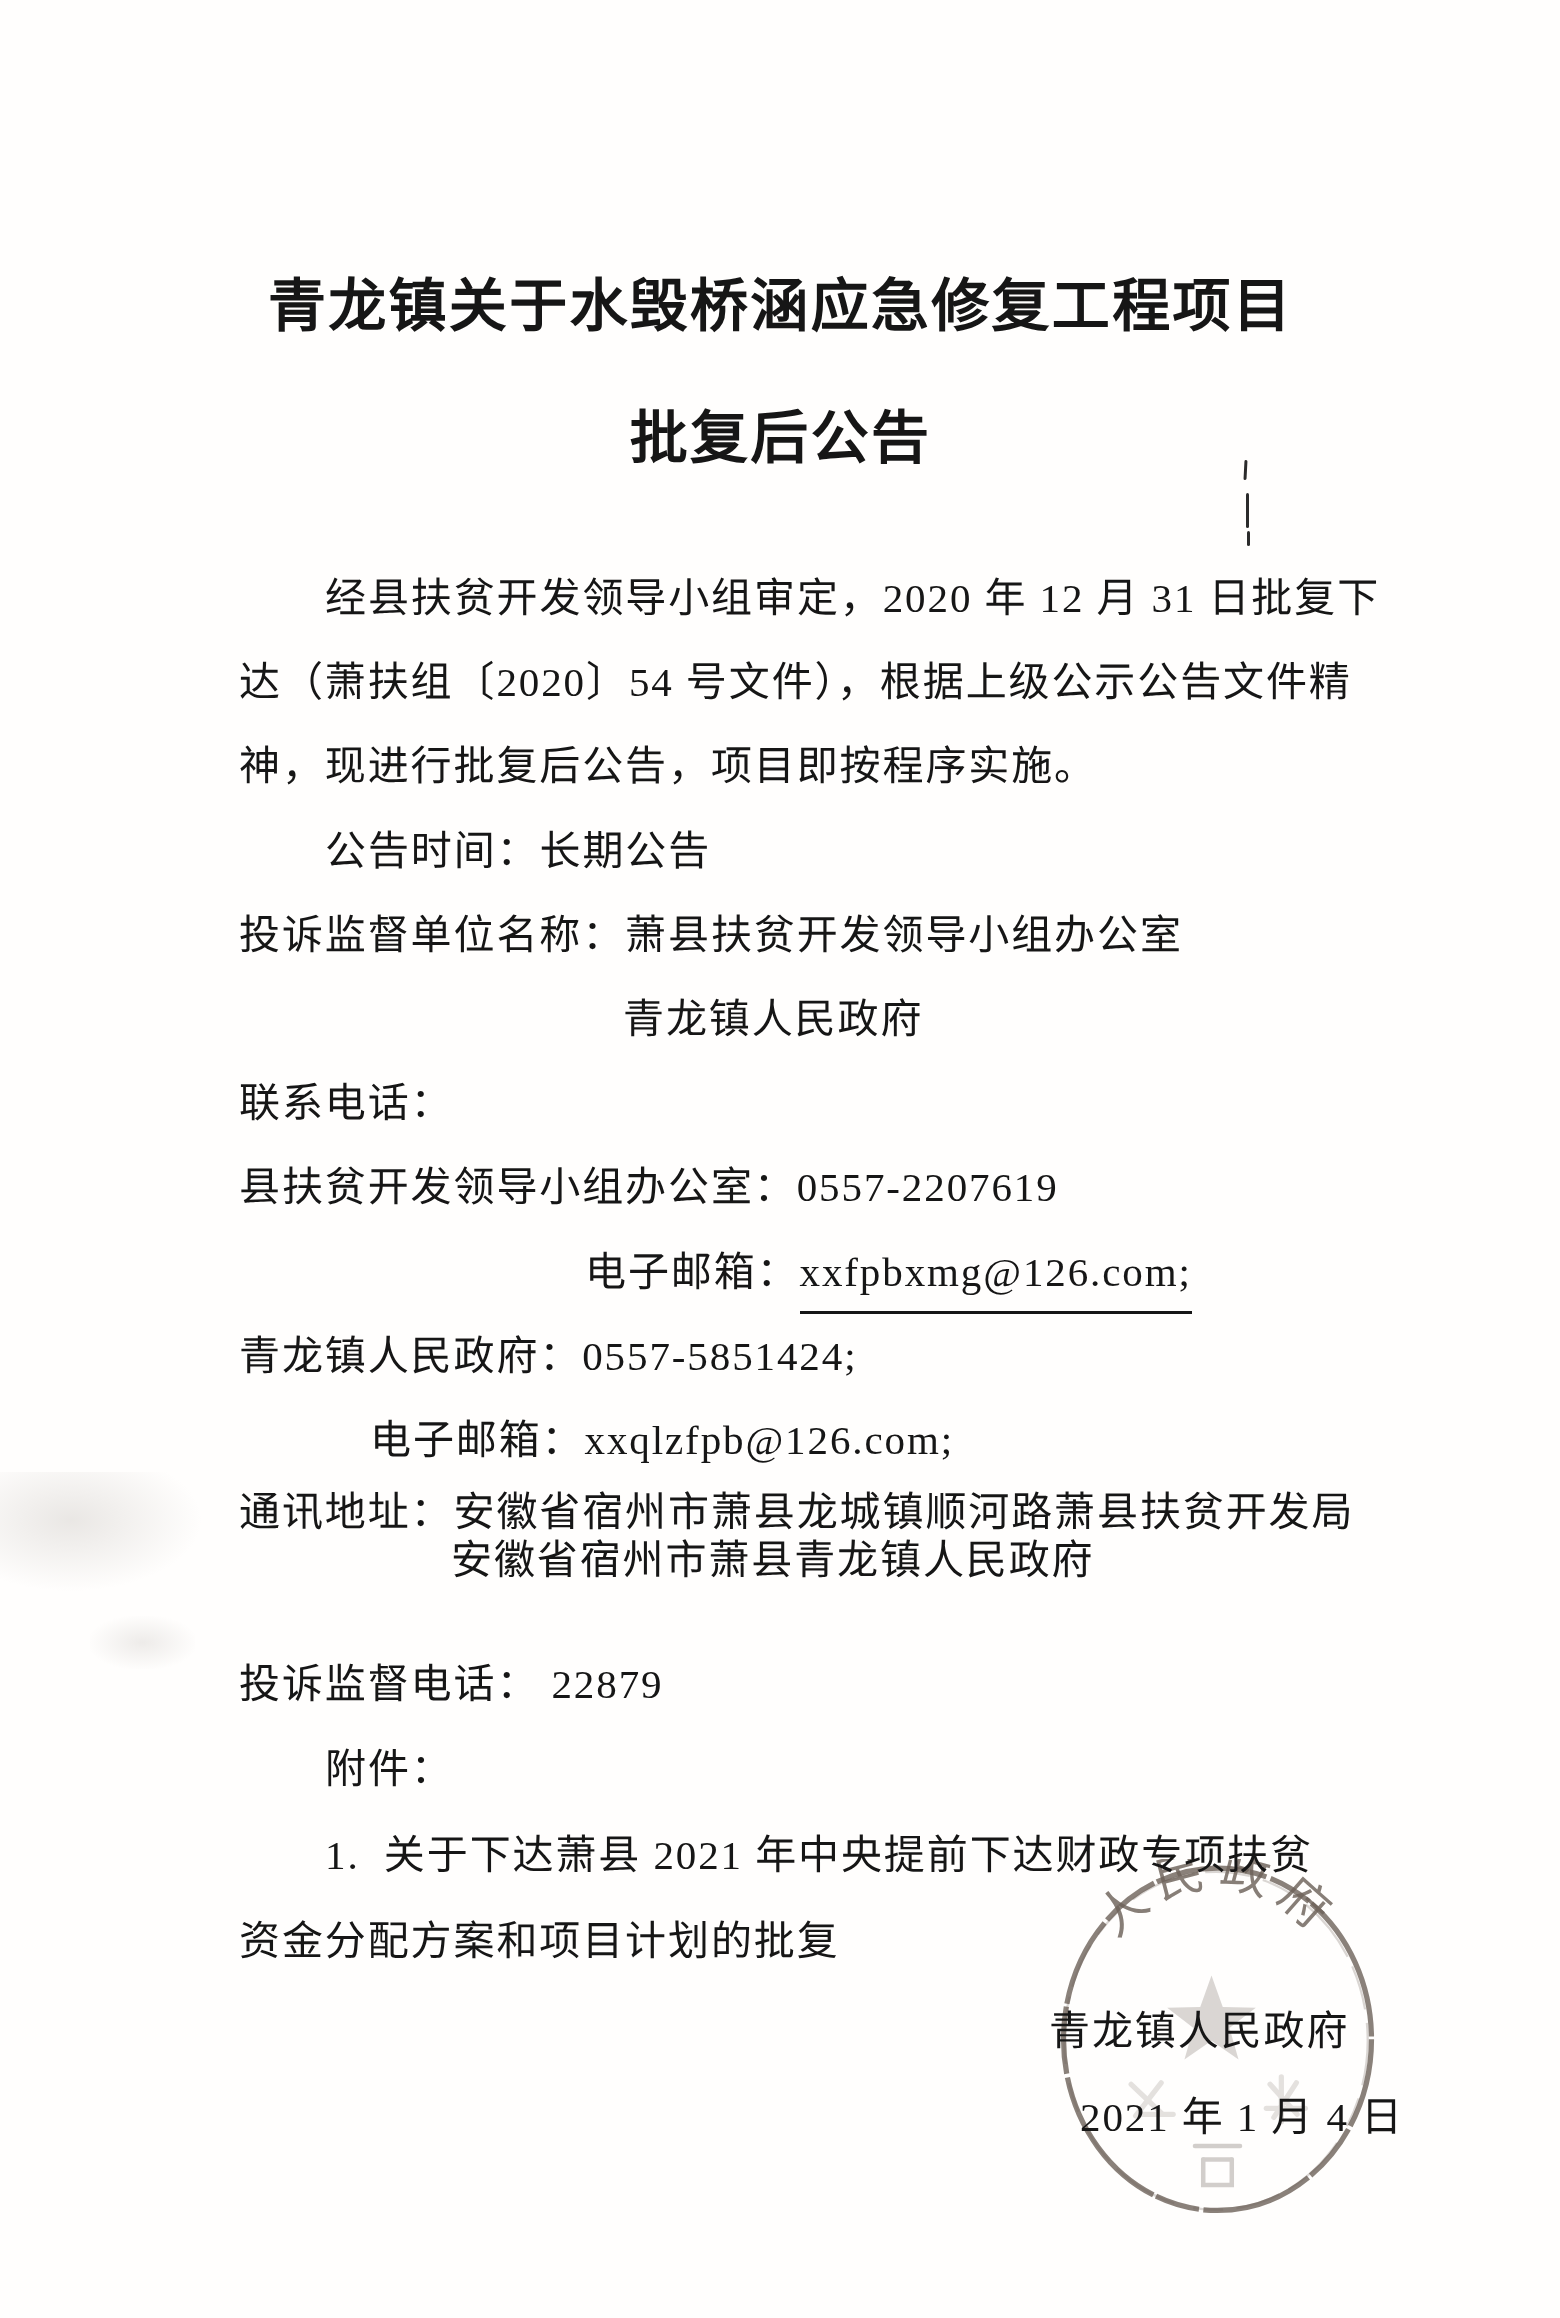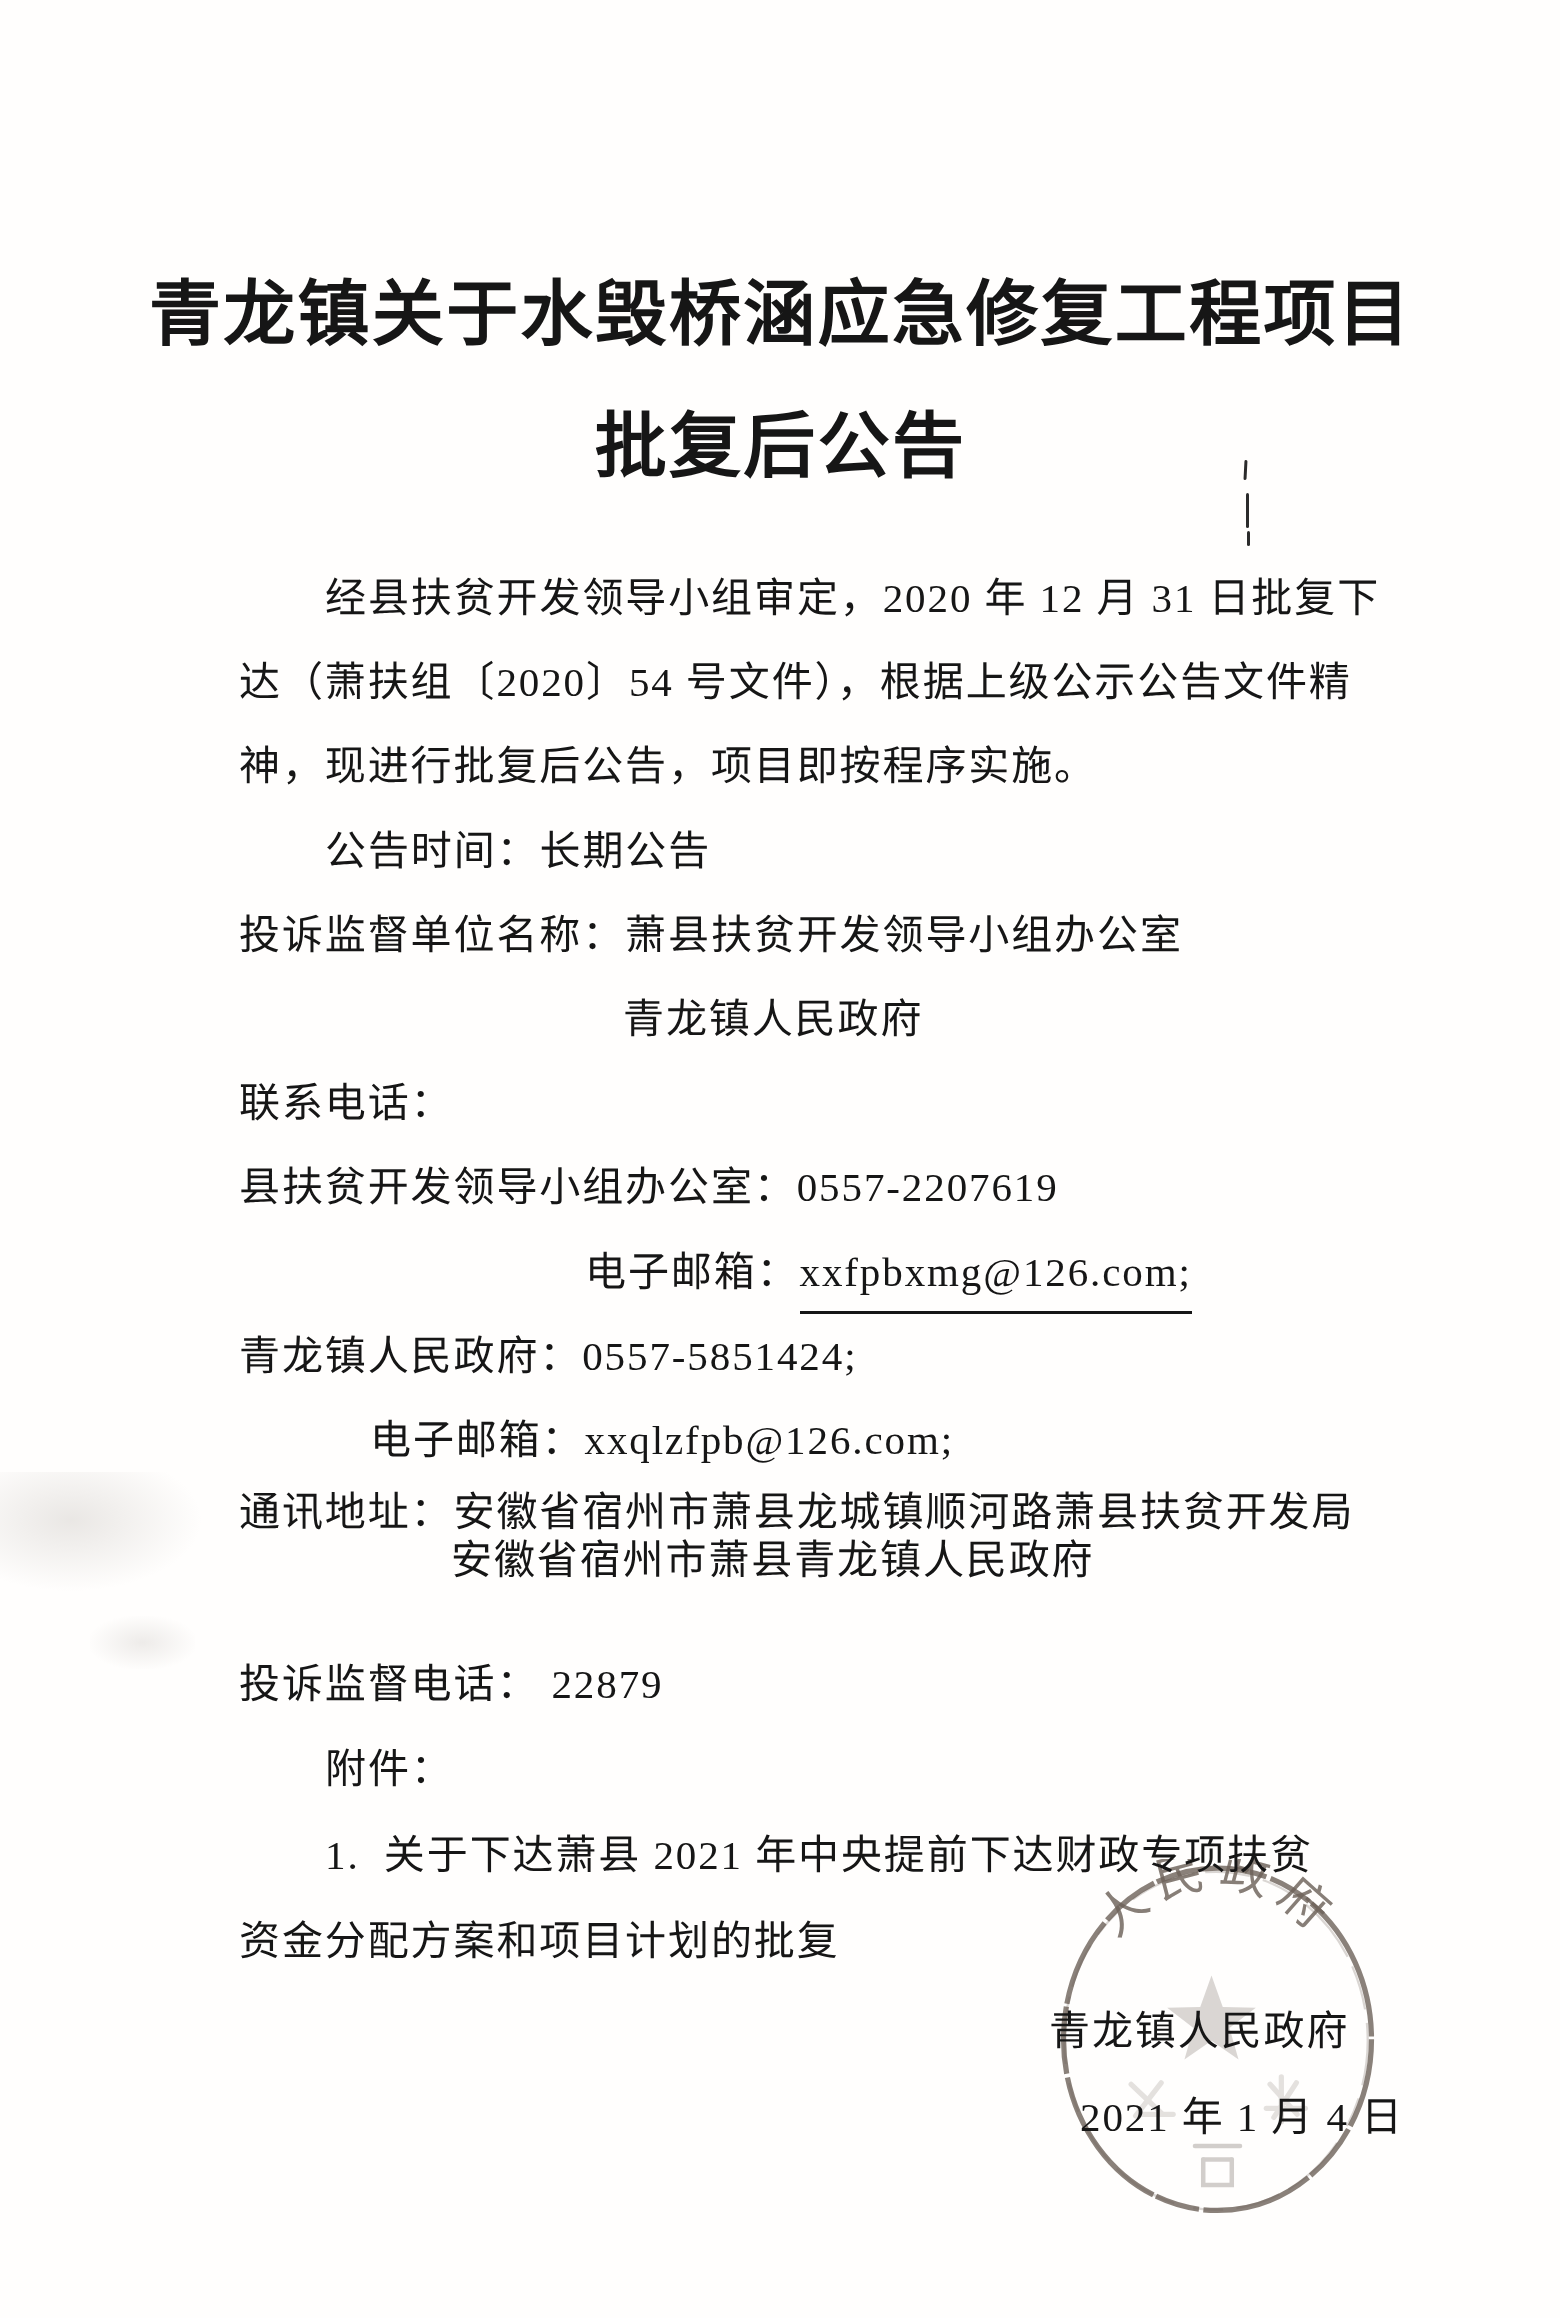--- a/index.html
+++ b/index.html
@@ -2,21 +2,21 @@
 <html lang="zh-CN" style="font-size:12px"><head>
 <meta charset="utf-8">
 <style>
   html,body{margin:0;padding:0;background:#ffffff;}
   .page{
     position:relative;width:1561px;height:2319px;background:#fffefd;overflow:hidden;
     font-family:"Liberation Serif","DejaVu Serif",serif;color:#161616;
   }
   .title{
     position:absolute;left:0;width:100%;text-align:center;
-    font-size:72px;font-weight:700;letter-spacing:2.3px;white-space:pre;line-height:1.2;
+    font-size:58px;font-weight:700;letter-spacing:2.3px;white-space:pre;line-height:1.2;
   }
   .line{
     position:absolute;font-size:41px;letter-spacing:1.9px;white-space:pre;line-height:1.25;
   }
   .u{border-bottom:3.8px solid #161616;padding-bottom:16px;}
   .seal-svg{position:absolute;left:1056px;top:1859px;width:323px;height:359px;}
   .artifact{position:absolute;background:#2b2b2b;border-radius:1.5px;}
   .smudge{
     position:absolute;left:0;top:1472px;width:203px;height:120px;
     background:radial-gradient(ellipse at 35% 40%, rgba(188,182,176,0.32), rgba(255,255,255,0) 70%);

